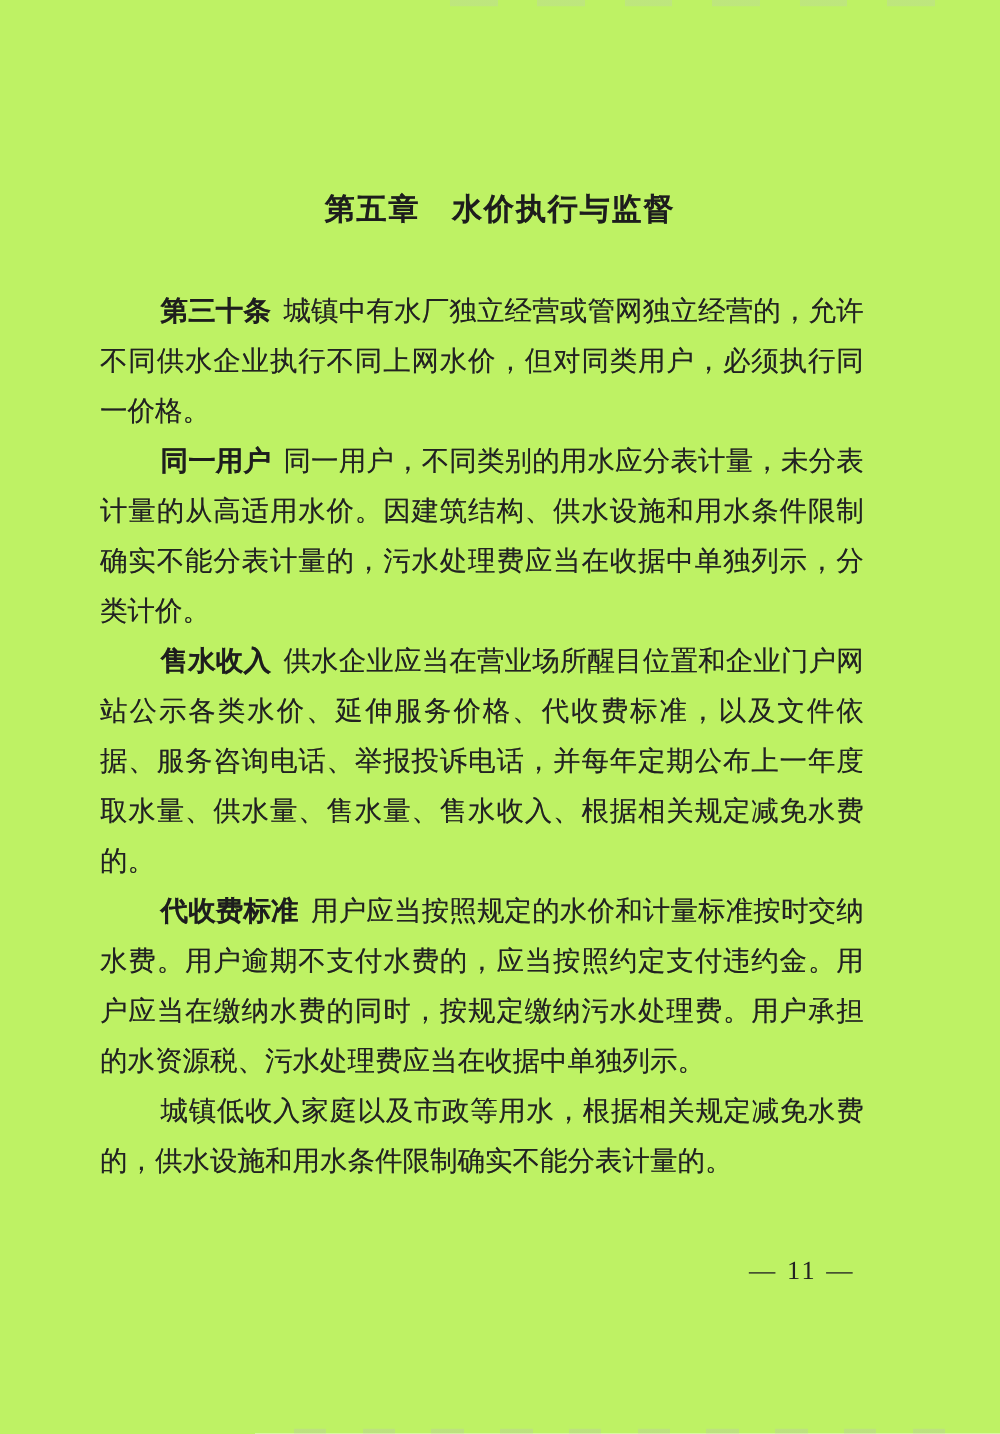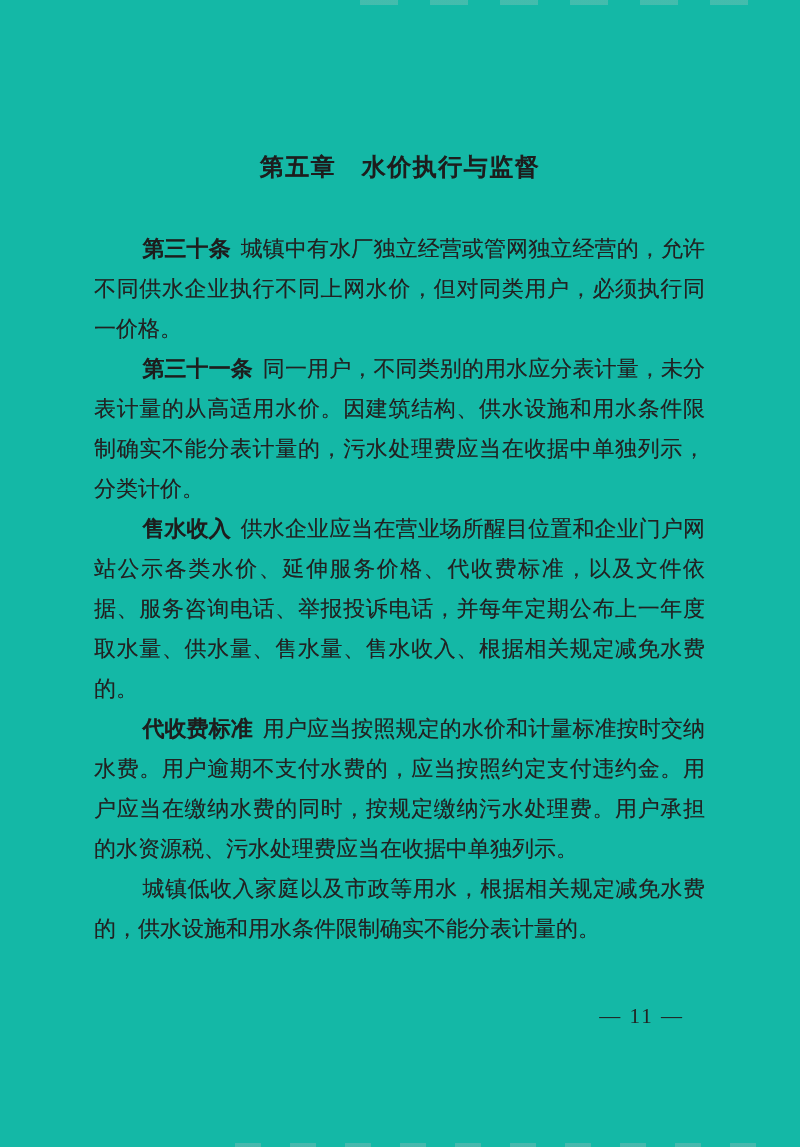--- a/index.html
+++ b/index.html
@@ -4,41 +4,41 @@
 <style>
   html, body {
     margin: 0;
     padding: 0;
     background: #ffffff;
   }
   .page {
     position: relative;
     width: 800px;
     height: 1147px;
-    background: #14b8a6;
+    background: #bef264;
     overflow: hidden;
     color: #222;
   }
   .chapter-heading {
     position: absolute;
     top: 151px;
     left: 0;
     width: 100%;
     margin: 0;
     text-align: center;
     font-family: "Liberation Sans", "DejaVu Sans", sans-serif;
     font-weight: 700;
     font-size: 24px;
     letter-spacing: 1.5px;
     color: #1d1d1d;
     text-shadow: 0 0 0.5px rgba(30,30,30,0.55);
   }
   .doc-body {
     position: absolute;
-    left: 94px;
+    left: 80px;
     top: 229px;
     width: 611px;
     font-family: "Liberation Serif", "DejaVu Serif", serif;
     font-size: 22px;
     line-height: 40px;
     text-align: justify;
     color: #222;
     text-shadow: 0 0 0.5px rgba(34,34,34,0.5);
   }
   .doc-body p {
@@ -91,21 +91,21 @@
 <div class="page">
 
   <div class="scan-artifact-top"></div>
 
   <h1 class="chapter-heading">第五章　水价执行与监督</h1>
 
   <div class="doc-body">
 
     <p><span class="article-label">第三十条</span><span>城镇中有水厂独立经营或管网独立经营的，允许不同供水企业执行不同上网水价，但对同类用户，必须执行同一价格。</span></p>
 
-    <p><span class="article-label">第三十一条</span><span>同一用户，不同类别的用水应分表计量，未分表计量的从高适用水价。因建筑结构、供水设施和用水条件限制确实不能分表计量的，污水处理费应当在收据中单独列示，分类计价。</span></p>
+    <p><span class="article-label">同一用户</span><span>同一用户，不同类别的用水应分表计量，未分表计量的从高适用水价。因建筑结构、供水设施和用水条件限制确实不能分表计量的，污水处理费应当在收据中单独列示，分类计价。</span></p>
 
     <p><span class="article-label">售水收入</span><span>供水企业应当在营业场所醒目位置和企业门户网站公示各类水价、延伸服务价格、代收费标准，以及文件依据、服务咨询电话、举报投诉电话，并每年定期公布上一年度取水量、供水量、售水量、售水收入、根据相关规定减免水费的。</span></p>
 
     <p><span class="article-label">代收费标准</span><span>用户应当按照规定的水价和计量标准按时交纳水费。用户逾期不支付水费的，应当按照约定支付违约金。用户应当在缴纳水费的同时，按规定缴纳污水处理费。用户承担的水资源税、污水处理费应当在收据中单独列示。</span></p>
 
 
     <p><span class="article-label"></span><span>城镇低收入家庭以及市政等用水，根据相关规定减免水费的，供水设施和用水条件限制确实不能分表计量的。</span></p>
 
   </div>
 

